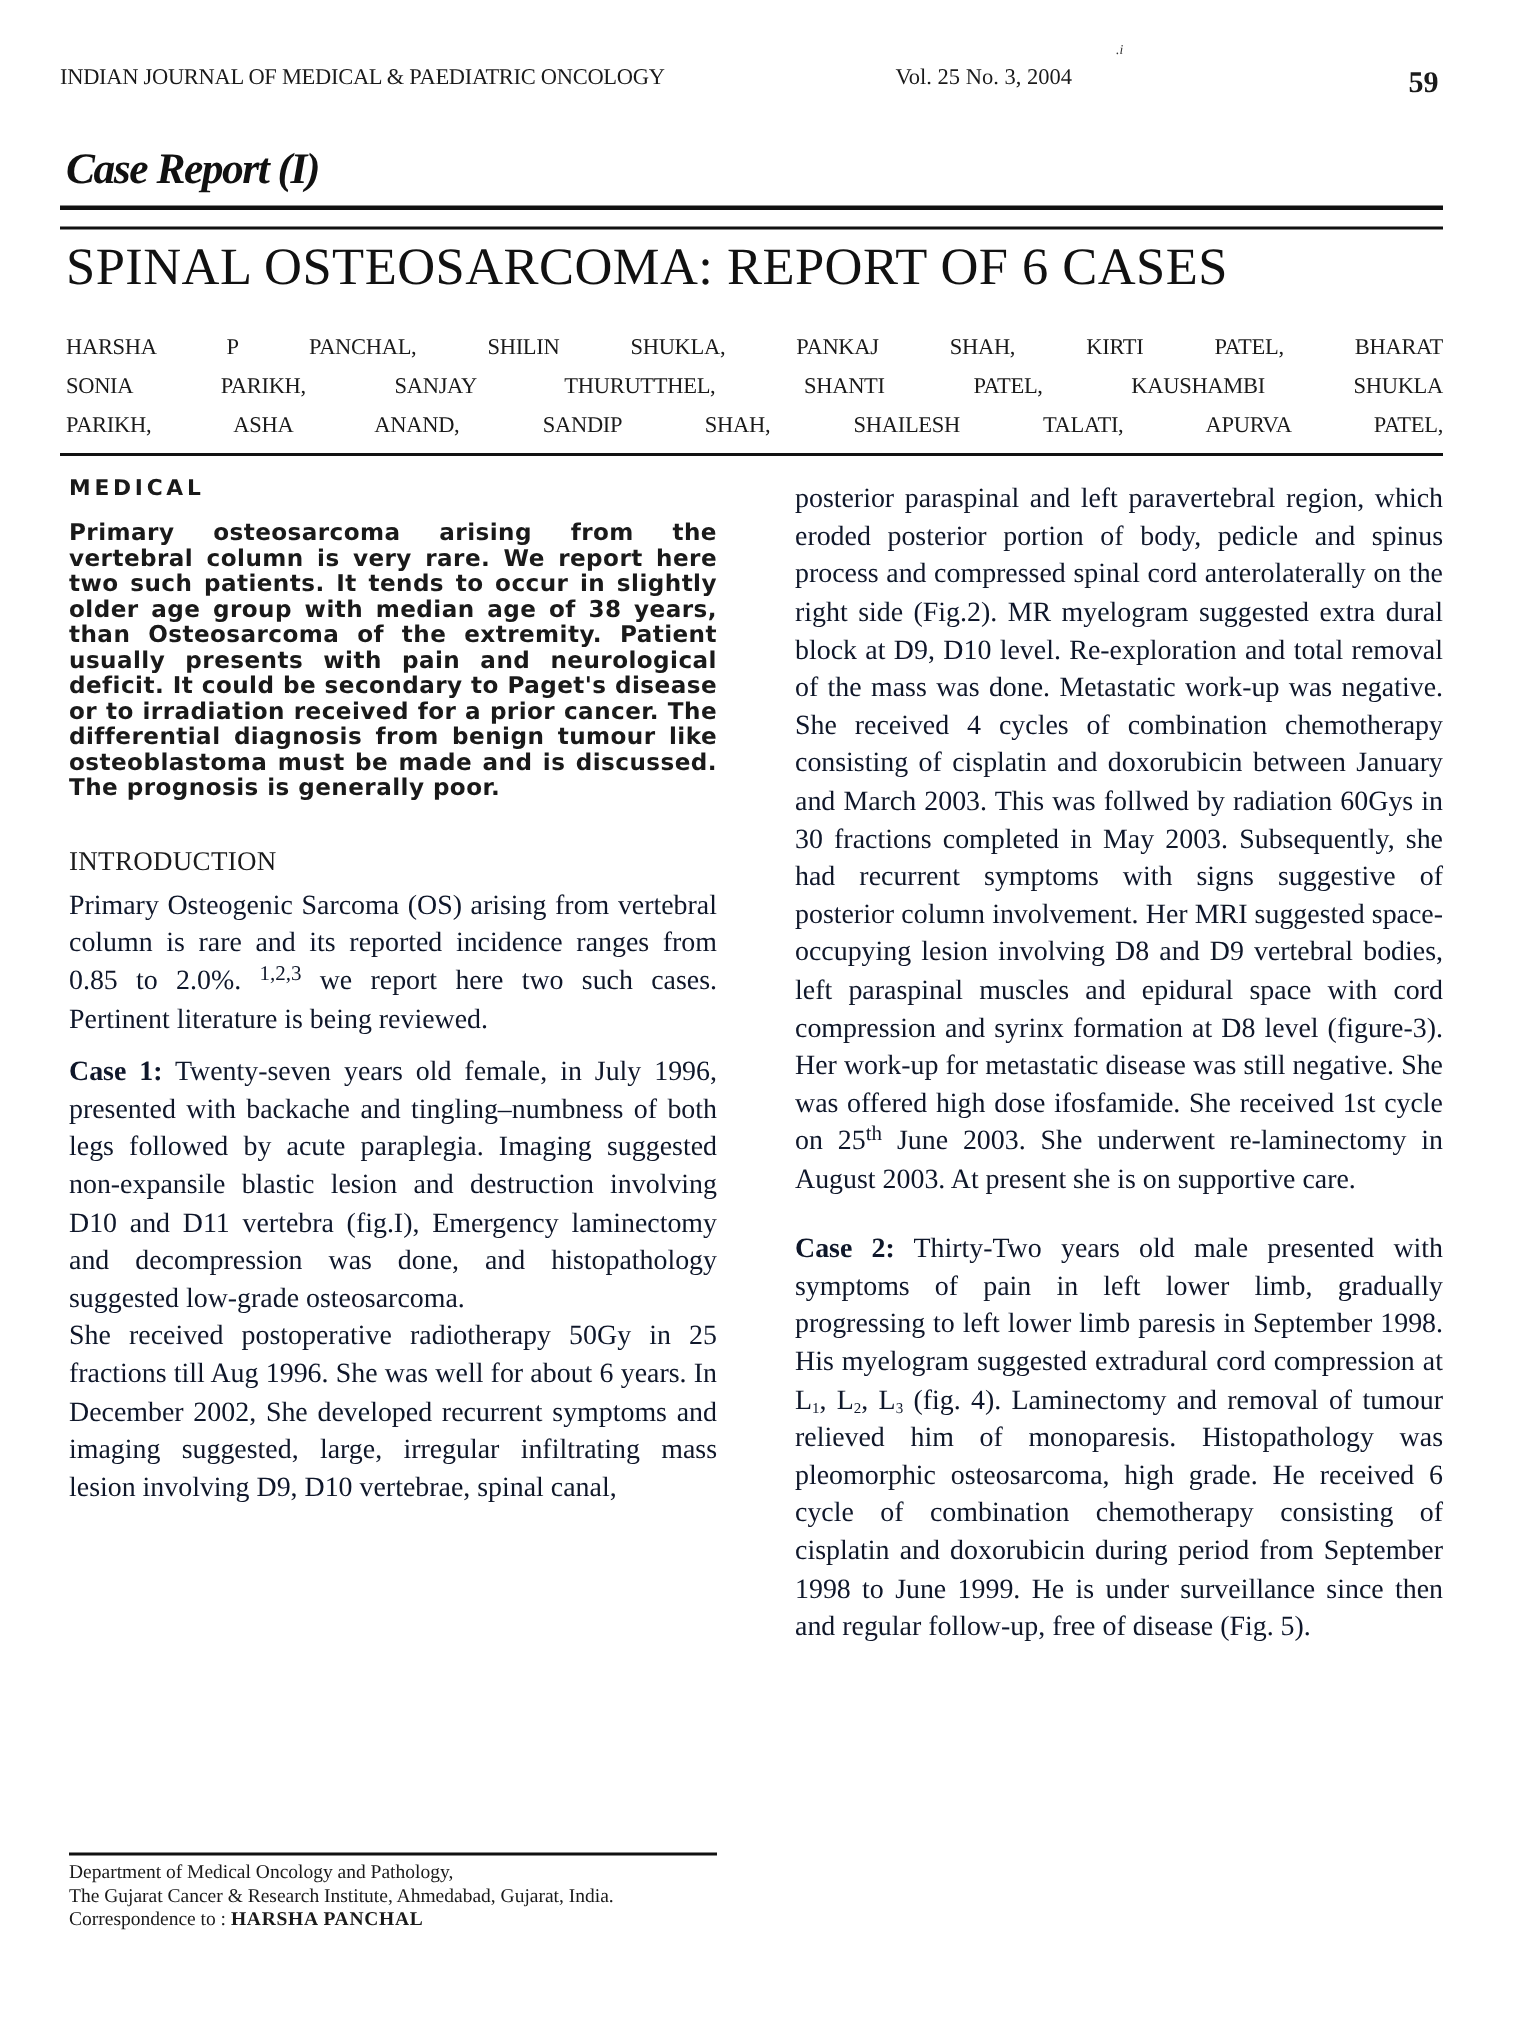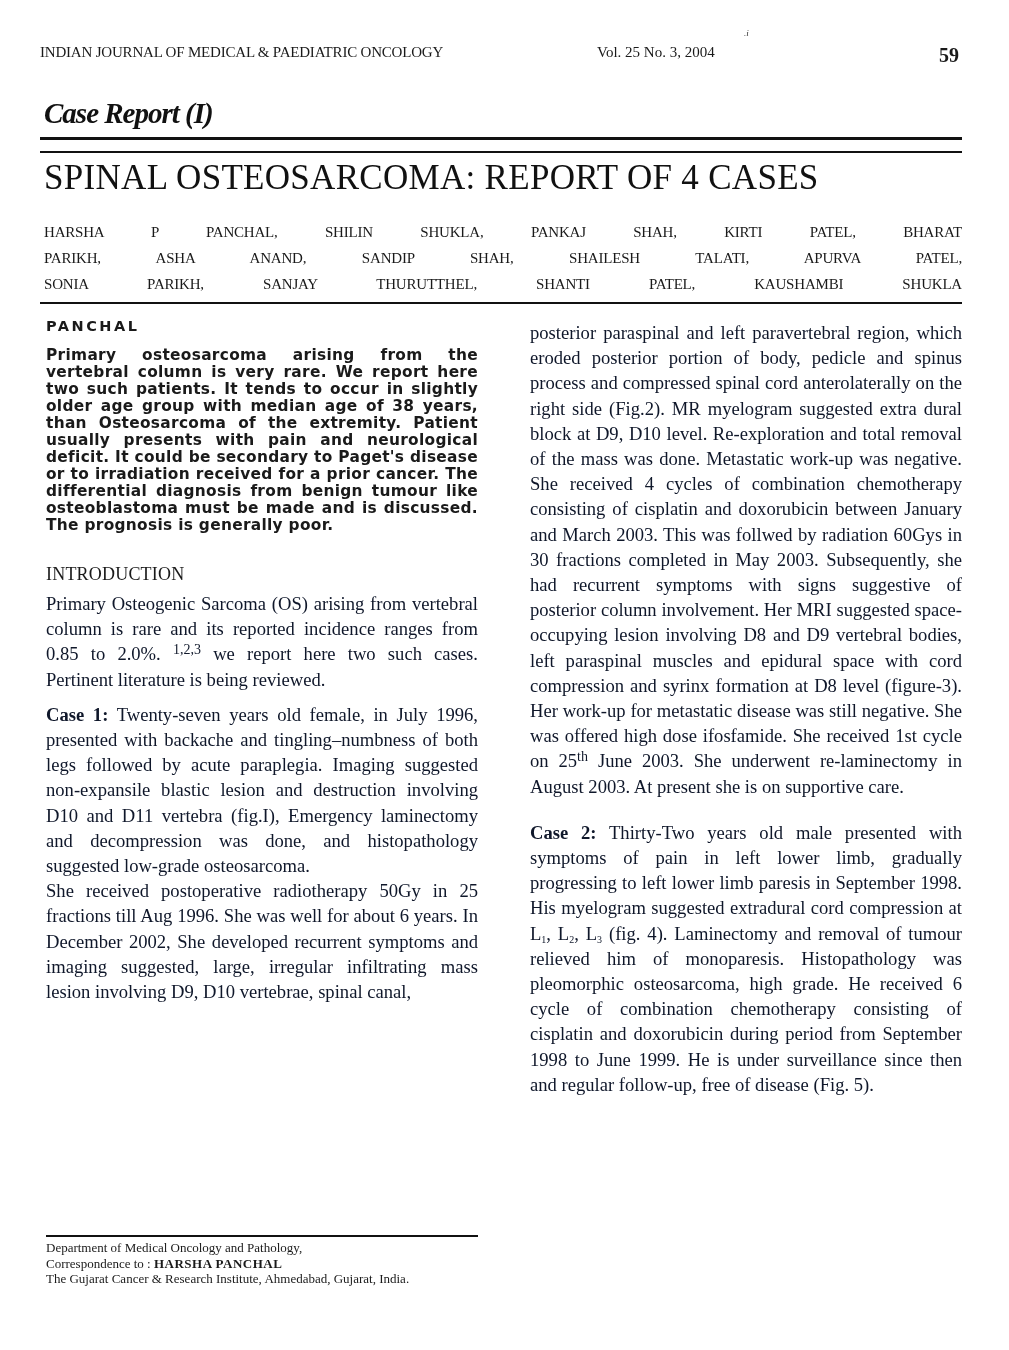--- a/index.html
+++ b/index.html
@@ -47,44 +47,44 @@
   <span class="journal">INDIAN JOURNAL OF MEDICAL &amp; PAEDIATRIC ONCOLOGY</span>
   <span class="vol">Vol. 25 No. 3, 2004</span>
   <span class="page">59</span>
 </div>
 <span class="stray-mark">.i</span>
 
 <div class="section-label">Case Report (I)</div>
 <div class="rule1"></div>
 <div class="rule2"></div>
 
-<h1 class="title" style="margin:0;font-weight:normal;">SPINAL OSTEOSARCOMA: REPORT OF 4 CASES</h1>
+<h1 class="title" style="margin:0;font-weight:normal;">SPINAL OSTEOSARCOMA: REPORT OF 6 CASES</h1>
 
 <div class="authors">
   <div>HARSHA P PANCHAL, SHILIN SHUKLA,  PANKAJ SHAH, KIRTI PATEL,  BHARAT</div>
+  <div>SONIA PARIKH, SANJAY THURUTTHEL,  SHANTI PATEL,  KAUSHAMBI SHUKLA</div>
   <div>PARIKH,  ASHA ANAND,  SANDIP SHAH,  SHAILESH TALATI,  APURVA PATEL,</div>
-  <div>SONIA PARIKH, SANJAY THURUTTHEL,  SHANTI PATEL,  KAUSHAMBI SHUKLA</div>
 </div>
 <div class="rule3"></div>
 
 <div class="col-left">
-  <div class="abstract-heading">PANCHAL</div>
+  <div class="abstract-heading">MEDICAL</div>
   <div class="abstract-body">Primary osteosarcoma arising from the vertebral column is very rare. We report here two such patients. It tends to occur in slightly older age group with median age of 38 years, than Osteosarcoma of the extremity. Patient usually presents with pain and neurological deficit. It could be secondary to Paget's disease or to irradiation received for a prior cancer. The differential diagnosis from benign tumour like osteoblastoma must be made and is discussed. The prognosis is generally poor.</div>
 
   <div class="intro-heading">INTRODUCTION</div>
   <div class="body-text intro-body"><span>Primary Osteogenic Sarcoma (OS) arising from vertebral column is rare and its reported incidence ranges from 0.85 to 2.0%. </span><sup>1,2,3</sup><span> we report here two such cases. Pertinent literature is being reviewed.</span></div>
 
   <div class="body-text case-para"><span class="case-label">Case 1:</span><span> Twenty-seven years old female, in July 1996, presented with backache and tingling–numbness of both legs followed by acute paraplegia. Imaging suggested non-expansile blastic lesion and destruction involving D10 and D11 vertebra (fig.I), Emergency laminectomy and decompression was done, and histopathology suggested low-grade osteosarcoma.</span></div>
   <div class="body-text para-cont">She received postoperative radiotherapy 50Gy in 25 fractions till Aug 1996. She was well for about 6 years. In December 2002, She developed recurrent symptoms and imaging suggested, large, irregular infiltrating mass lesion involving D9, D10 vertebrae, spinal canal,</div>
 </div>
 
 <div class="col-right">
   <div class="body-text"><span>posterior paraspinal and left paravertebral region, which eroded posterior portion of body, pedicle and spinus process and compressed spinal cord anterolaterally on the right side (Fig.2). MR myelogram suggested extra dural block at D9, D10 level. Re-exploration and total removal of the mass was done.  Metastatic work-up was negative. She received 4 cycles of combination chemotherapy consisting of cisplatin and doxorubicin between January and March 2003. This was follwed by  radiation 60Gys in 30 fractions completed in May 2003. Subsequently, she had recurrent symptoms with signs suggestive of posterior column involvement. Her MRI suggested space-occupying lesion involving D8 and D9 vertebral bodies, left paraspinal muscles and epidural space with cord compression and syrinx formation at D8 level (figure-3). Her work-up for metastatic disease was still negative. She was offered high dose ifosfamide. She received 1st cycle on 25</span><sup>th</sup><span> June 2003. She underwent re-laminectomy in August 2003. At present she is on supportive care.</span></div>
 
   <div class="body-text case-para" style="margin-top:21px;"><span class="case-label">Case 2:</span><span> Thirty-Two years old male presented with symptoms of pain in left lower limb, gradually progressing to left lower limb paresis in September 1998. His myelogram suggested extradural cord compression at L</span><sub>1</sub><span>, L</span><sub>2</sub><span>, L</span><sub>3</sub><span> (fig. 4). Laminectomy and removal of tumour relieved him of monoparesis. Histopathology was pleomorphic osteosarcoma, high grade. He received 6 cycle of combination chemotherapy consisting of cisplatin and doxorubicin during period from September 1998 to June 1999. He is under surveillance since then and regular follow-up, free of disease (Fig. 5).</span></div>
 </div>
 
 <div class="footnote-rule"></div>
 <div class="footnote">
   <div>Department of Medical Oncology and Pathology,</div>
+  <div>The Gujarat Cancer &amp; Research Institute, Ahmedabad, Gujarat, India.</div>
   <div><span>Correspondence to : </span><b>HARSHA PANCHAL</b></div>
-  <div>The Gujarat Cancer &amp; Research Institute, Ahmedabad, Gujarat, India.</div>
 </div>
 
 </body></html>

